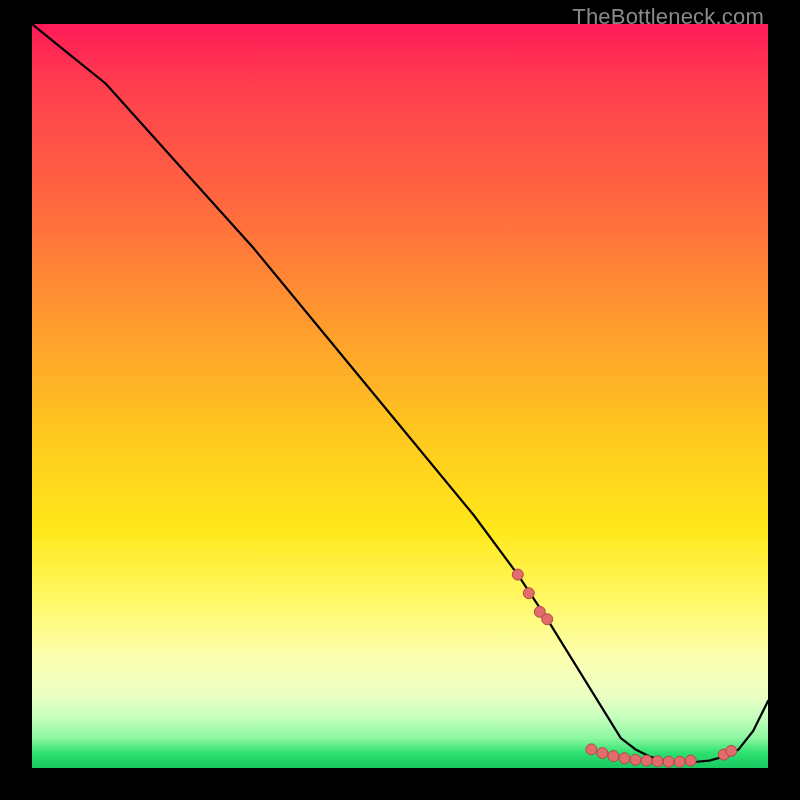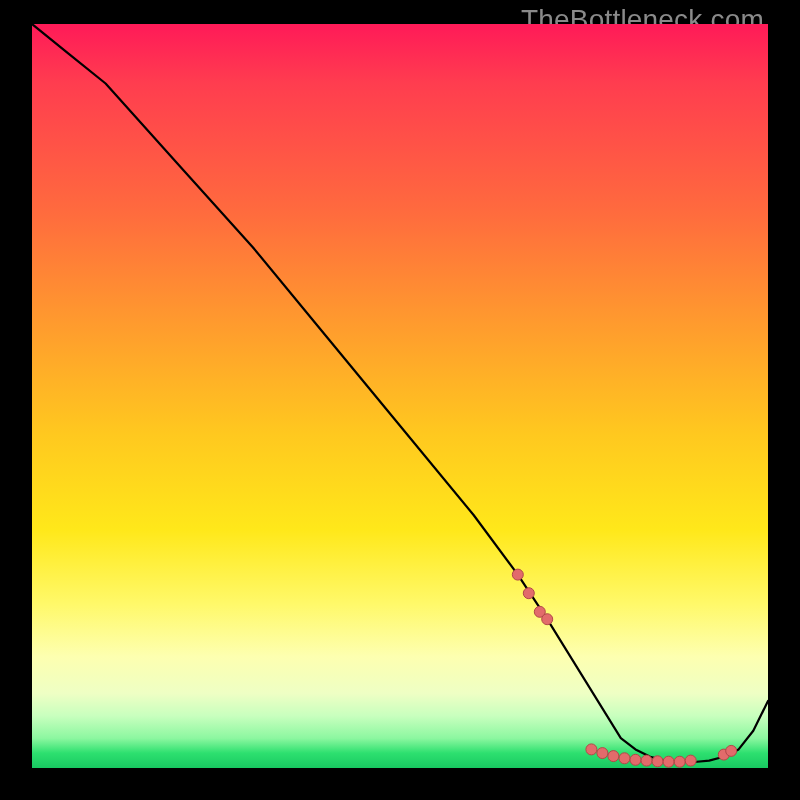--- a/index.html
+++ b/index.html
@@ -65,21 +65,21 @@
   .dot {
     fill: #e26b6b;
     stroke: #b24848;
     stroke-width: 1;
   }
   .watermark {
     position: absolute;
     top: 4px;
     right: 36px;
     color: #8a8a8a;
-    font-size: 28px;
+    font-size: 22px;
     font-weight: 500;
     letter-spacing: 0.2px;
     user-select: none;
   }
 </style>
 </head>
 <body>
 
 <div class="stage">
 

